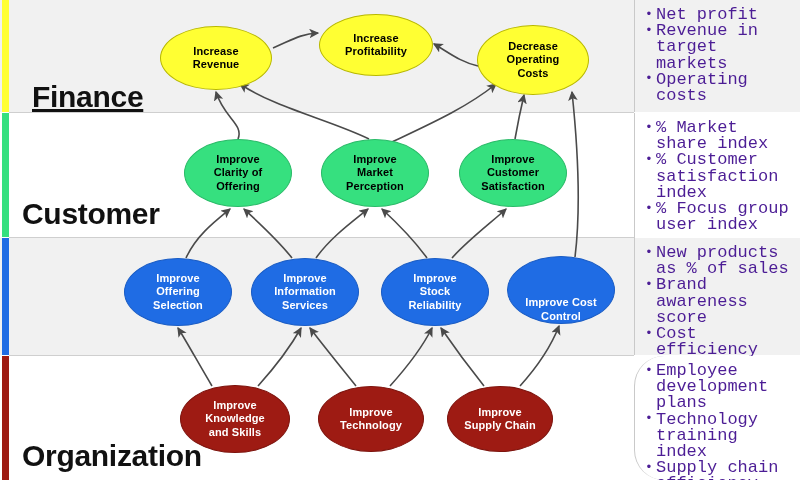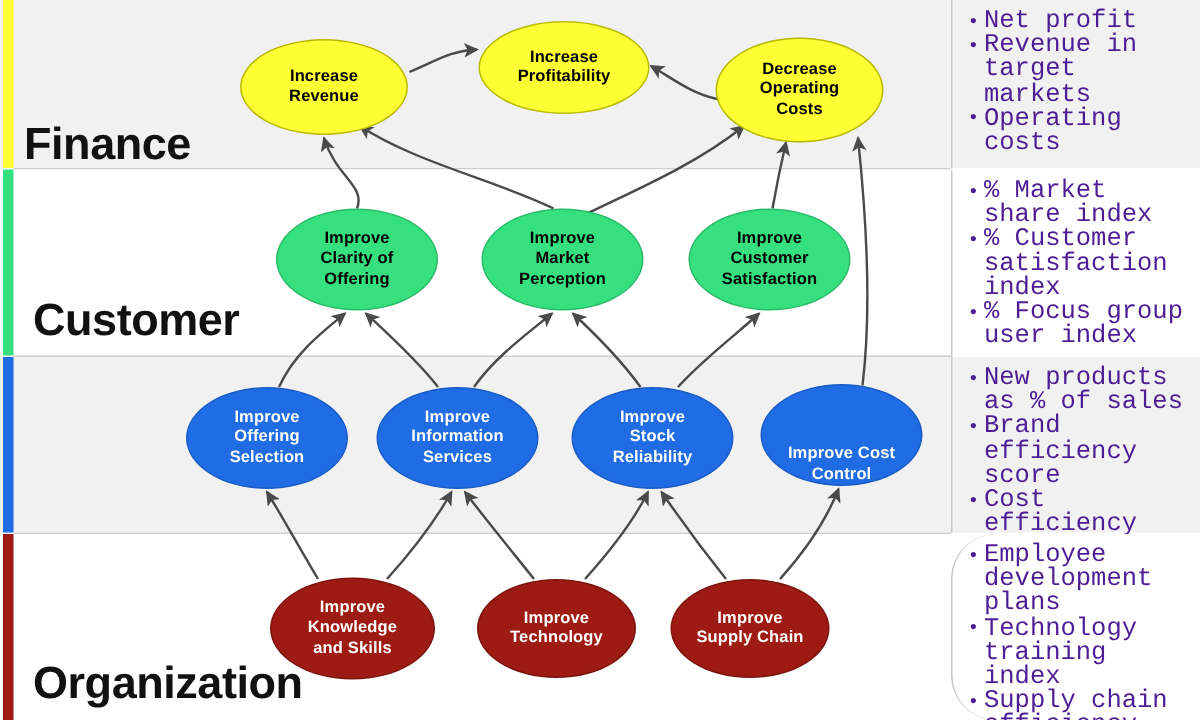--- a/index.html
+++ b/index.html
@@ -144,42 +144,42 @@
   <div class="band-colorbar" style="top:113px;height:124px;background:#36e07f;"></div>
   <div class="band-rule" style="top:237px;"></div>
 
   <div class="band band-bg-grey" style="top:238px;height:117px;"></div>
   <div class="band-colorbar" style="top:238px;height:117px;background:#1f6ce4;"></div>
   <div class="band-rule" style="top:355px;"></div>
 
   <div class="band band-bg-white" style="top:356px;height:124px;"></div>
   <div class="band-colorbar" style="top:356px;height:124px;background:#9e1b13;"></div>
 
-  <div class="band-label" style="left:16px;top:82px;">Finance</div>
+  <div class="band-label" style="left:32px;top:82px;text-decoration:underline;">Finance</div>
   <div class="band-label" style="left:22px;top:199px;">Customer</div>
   <div class="band-label" style="left:22px;top:441px;">Organization</div>
 
   <div class="measure-cell grey" style="top:0;height:112px;">
     <ul>
       <li>Net profit</li>
       <li>Revenue in target markets</li>
       <li>Operating costs</li>
     </ul>
   </div>
   <div class="measure-cell white" style="top:113px;height:156px;">
     <ul>
       <li>% Market share index</li>
       <li>% Customer satisfaction index</li>
       <li>% Focus group user index</li>
     </ul>
   </div>
   <div class="measure-cell grey" style="top:238px;height:117px;">
     <ul>
       <li>New products as % of sales</li>
-      <li>Brand efficiency score</li>
+      <li>Brand awareness score</li>
       <li>Cost efficiency index</li>
     </ul>
   </div>
   <div class="measure-cell white" style="top:356px;height:124px;border-radius:30px;">
     <ul>
       <li>Employee development plans</li>
       <li>Technology training index</li>
       <li>Supply chain efficiency index</li>
     </ul>
   </div>

